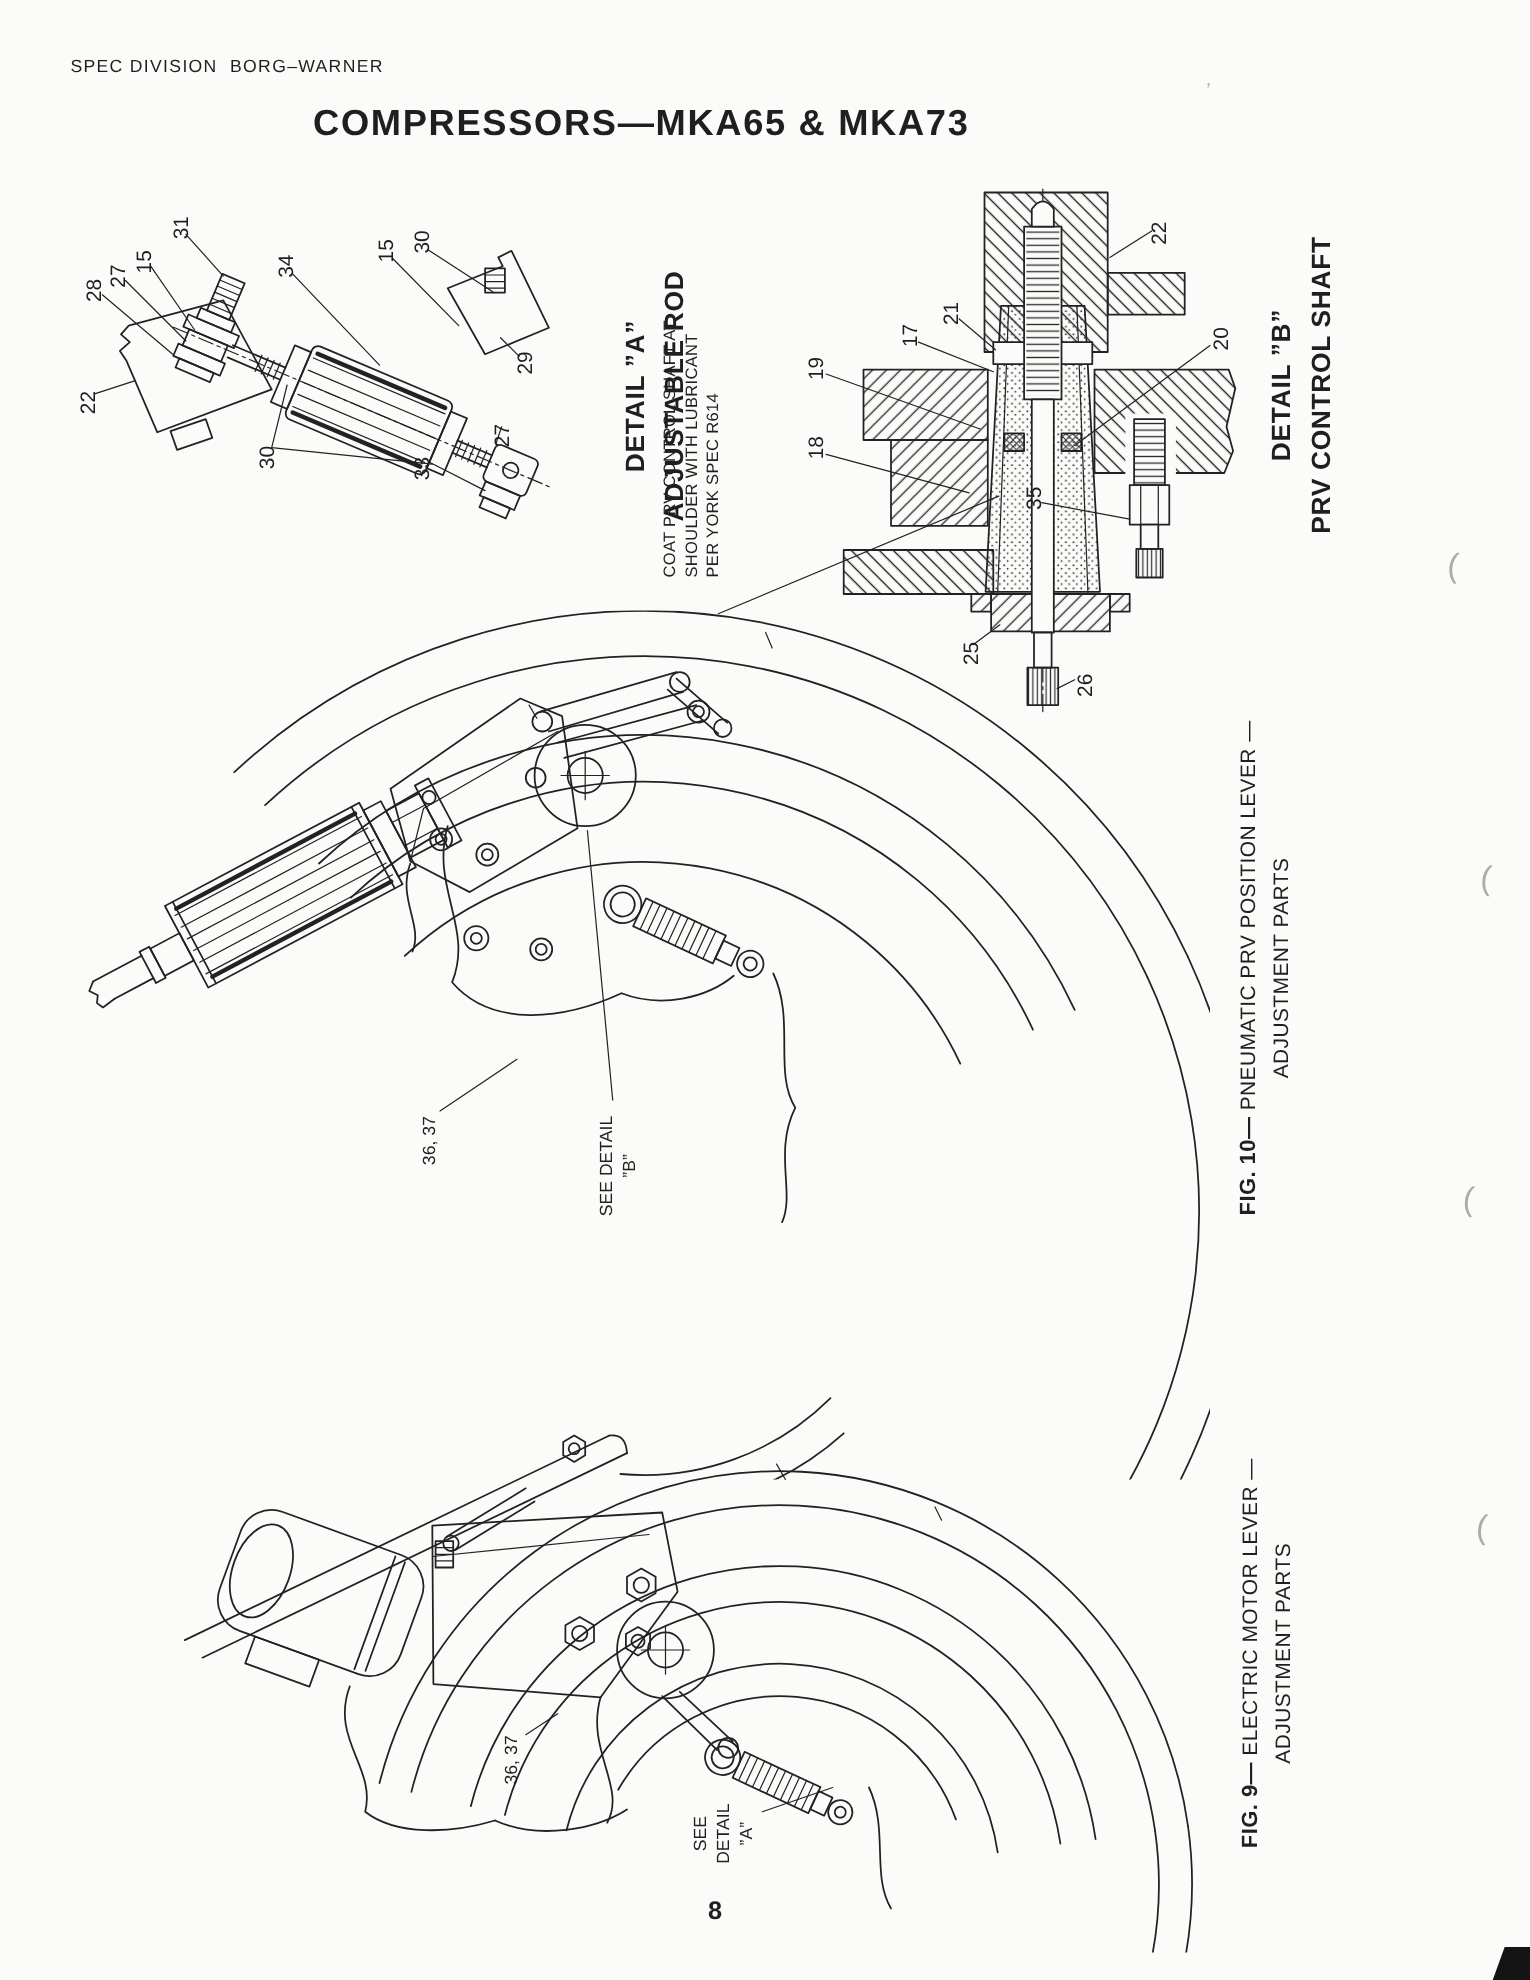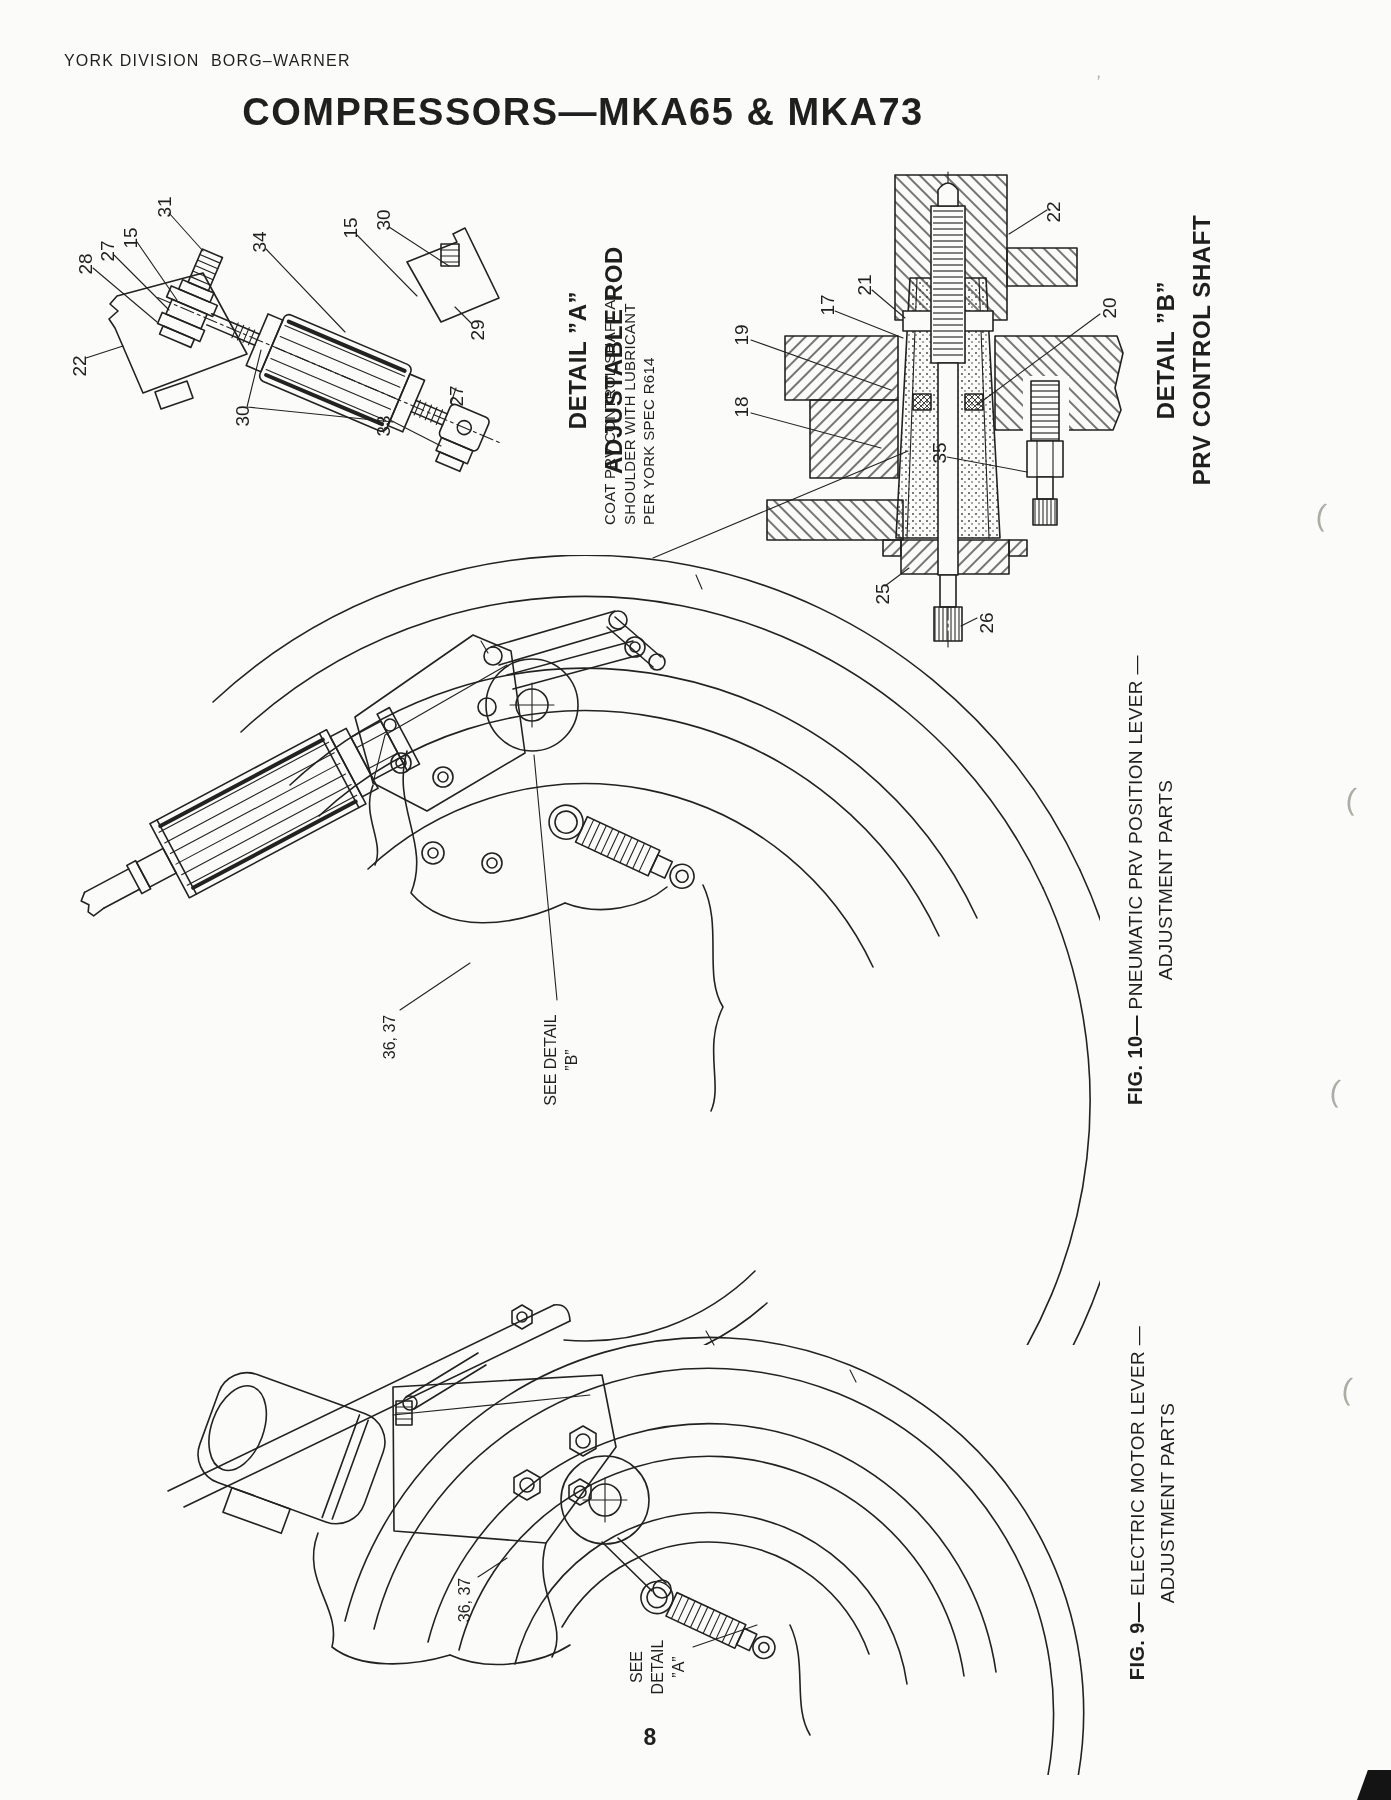--- a/index.html
+++ b/index.html
@@ -3,21 +3,21 @@
 <meta charset="utf-8">
 <style>
   html,body { margin:0; padding:0; background:#e8e8e4; }
   .page {
     position:relative; width:1391px; height:1800px;
     background:#fbfbf9; overflow:hidden;
     font-family:"Liberation Sans", sans-serif; color:#1f1f1f;
   }
   .hdr { position:absolute; left:64px; top:52px; font-size:16px; letter-spacing:1.2px; white-space:pre; }
   .ttl { position:absolute; left:583px; top:112px; transform:translate(-50%,-50%);
-         font-size:38px; font-weight:bold; letter-spacing:1.5px; white-space:nowrap; }
+         font-size:33px; font-weight:bold; letter-spacing:1.5px; white-space:nowrap; }
   .ctr { position:absolute; transform:translate(-50%,-50%); white-space:nowrap; }
   .rot { position:absolute; transform:translate(-50%,-50%) rotate(-90deg); white-space:nowrap; }
   .cap { font-size:24px; font-weight:bold; text-align:center; line-height:1.5; letter-spacing:.6px; }
   .note { font-size:15px; text-align:left; line-height:1.3; letter-spacing:.3px; }
   .figcap { text-align:center; line-height:1.55; font-size:19px; letter-spacing:.4px; }
   .figcap .fb { font-weight:bold; font-size:20px; }
   .pagenum { font-size:23px; font-weight:bold; }
   .artifact { position:absolute; color:#adada6; font-size:30px; transform:rotate(6deg); }
   .corner { position:absolute; right:0; bottom:0; width:34px; height:30px; background:#141414;
             clip-path:polygon(32% 0, 100% 0, 100% 100%, 0 100%); }
@@ -27,21 +27,21 @@
   svg .sm   { font-size:16px; }
   .ink { stroke:#222; fill:none; stroke-width:1.6; stroke-linecap:round; stroke-linejoin:round; }
   .thin { stroke-width:1.1; }
   .bold4 { stroke-width:4; }
 </style>
 </head>
 <body>
 
 <div class="page">
 
-  <div class="hdr">YORK DIVISION  BORG–WARNER</div>
+  <div class="hdr">SPEC DIVISION  BORG–WARNER</div>
   <div class="ttl">COMPRESSORS—MKA65 &amp; MKA73</div>
 
   <svg style="left:55px;top:150px" width="500" height="420" viewBox="0 0 500 420">
     <g class="ink">
 
       <path d="M148,123 L62,146 L55,154 L63,161 L54,169 L60,178 L88,243 L192,204 Z"></path>
       <path d="M100,242 L132,231 L138,248 L106,259 Z"></path>
 
       <g transform="rotate(23 250 210)">
         <path d="M90,210 H462" stroke-dasharray="14 4 3 4" class="thin"></path>

